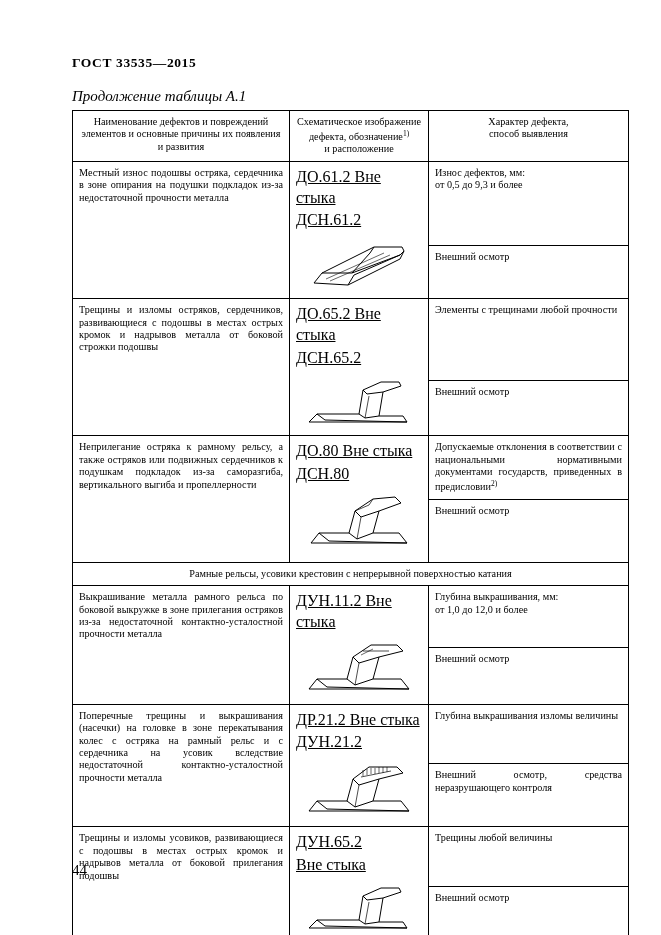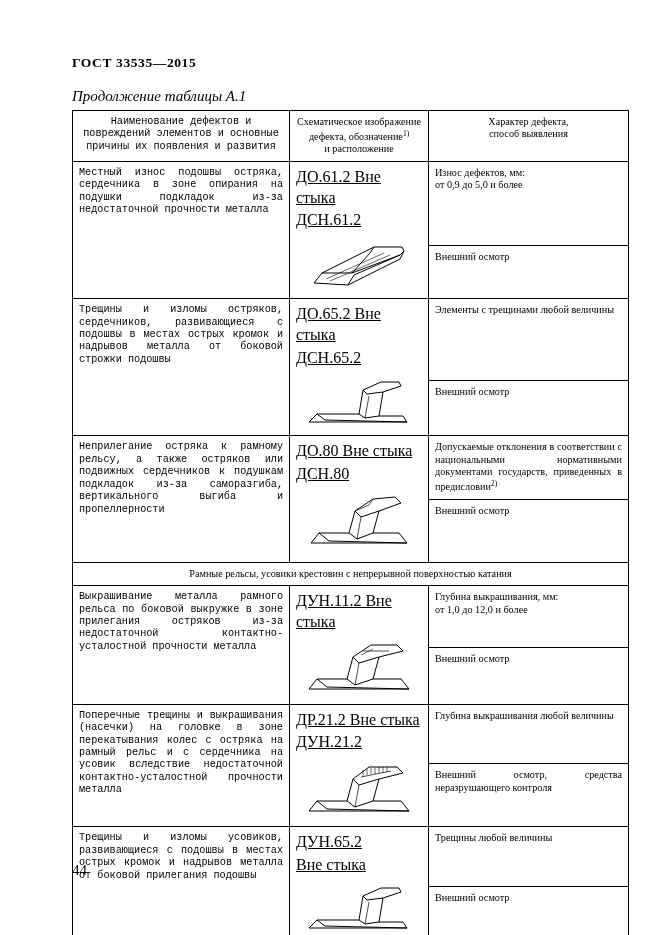--- a/index.html
+++ b/index.html
@@ -44,21 +44,21 @@
     border-collapse: collapse;
     table-layout: fixed;
   }
   table.doc td {
     border: 1px solid #000;
     vertical-align: top;
     padding: 5px 6px 5px 6px;
     font-size: 10.2px;
     line-height: 1.22;
   }
-  td.c1 { width: 204px; text-align: justify; font-family: Liberation Mono, monospace; }
+  td.c1 { width: 204px; text-align: justify; }
   td.c2 { width: 126px; }
   td.c3 { width: 187px; text-align: justify; }
 
   .head td {
     text-align: center;
     vertical-align: middle;
     padding: 6px 4px;
     font-size: 9.6px;
     line-height: 1.3;
   }
@@ -123,21 +123,21 @@
             <path d="M18 38 L48 38 L96 20"></path>
             <path d="M44 50 L96 24 L100 16"></path>
             <path d="M70 12 L66 18 L48 38"></path>
             <path d="M22 44 L80 18" stroke-width="0.6"></path>
             <path d="M26 46 L86 20" stroke-width="0.6"></path>
           </g>
         </svg>
       </td>
       <td class="c3">
         <div>Износ дефектов, мм:</div>
-        <div>от 0,9 до 5,0 и более</div>
+        <div>от 0,5 до 9,3 и более</div>
       </td>
     </tr>
     <tr>
       <td class="c3" style="height:42px;">
         <span>Внешний осмотр</span>
       </td>
     </tr>
 
     <tr>
       <td class="c1" rowspan="2">
@@ -150,21 +150,21 @@
           <g fill="none" stroke="#000" stroke-width="1">
             <path d="M6 50 L14 42 L56 42 L60 18 L78 10 L96 10 L98 14 L80 20 L76 44 L100 44 L104 50 Z" fill="#fff"></path>
             <path d="M14 42 L22 48 L104 50"></path>
             <path d="M56 42 L62 46 L76 44"></path>
             <path d="M60 18 L64 22 L80 20"></path>
             <path d="M62 46 L66 24" stroke-width="0.7"></path>
           </g>
         </svg>
       </td>
       <td class="c3">
-        <div>Элементы с трещинами любой величины</div>
+        <div>Элементы с трещинами любой прочности</div>
       </td>
     </tr>
     <tr>
       <td class="c3" style="height:44px;">
         <span>Внешний осмотр</span>
       </td>
     </tr>
 
     <tr>
       <td class="c1" rowspan="2">
@@ -246,21 +246,21 @@
             <path d="M64 18 L64 12" stroke-width="0.6"></path>
             <path d="M68 17 L68 11" stroke-width="0.6"></path>
             <path d="M72 17 L72 11" stroke-width="0.6"></path>
             <path d="M76 16 L76 10" stroke-width="0.6"></path>
             <path d="M80 16 L80 10" stroke-width="0.6"></path>
             <path d="M84 15 L84 10" stroke-width="0.6"></path>
           </g>
         </svg>
       </td>
       <td class="c3">
-        <div>Глубина выкрашивания любой величины</div>
+        <div>Глубина выкрашивания изломы величины</div>
       </td>
     </tr>
     <tr>
       <td class="c3" style="height:52px;margin-top:40px;">
         <span>Внешний осмотр, средства неразрушающего контроля</span>
       </td>
     </tr>
 
     <tr>
       <td class="c1" rowspan="2">

